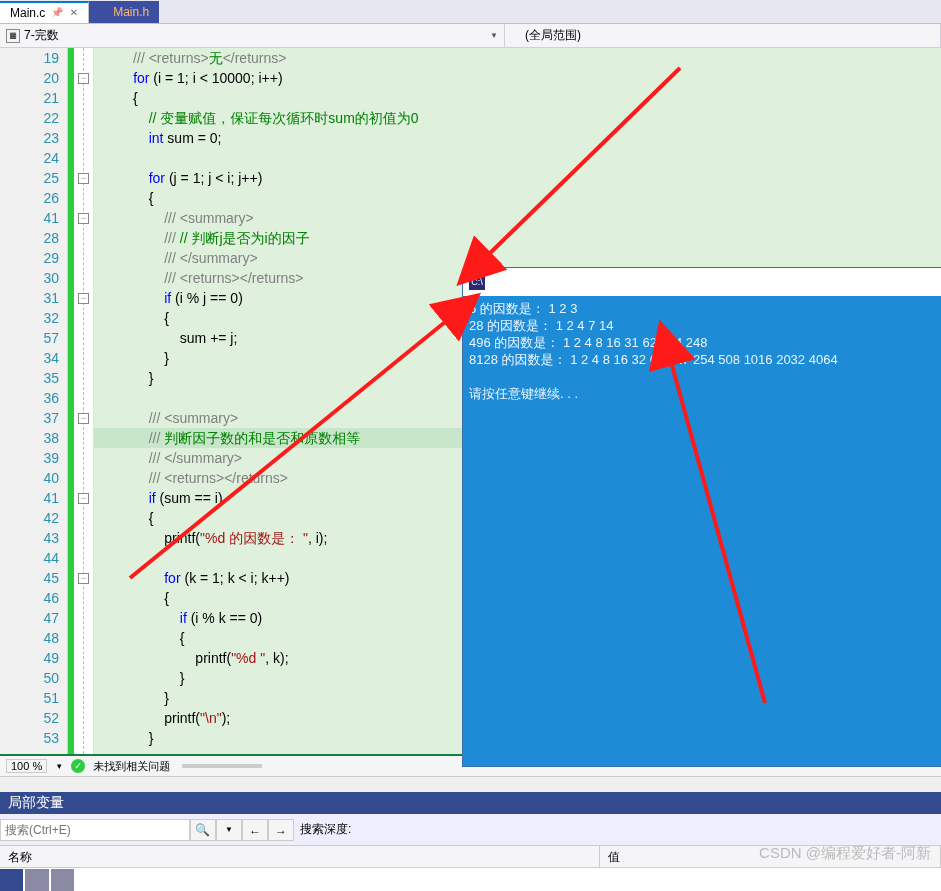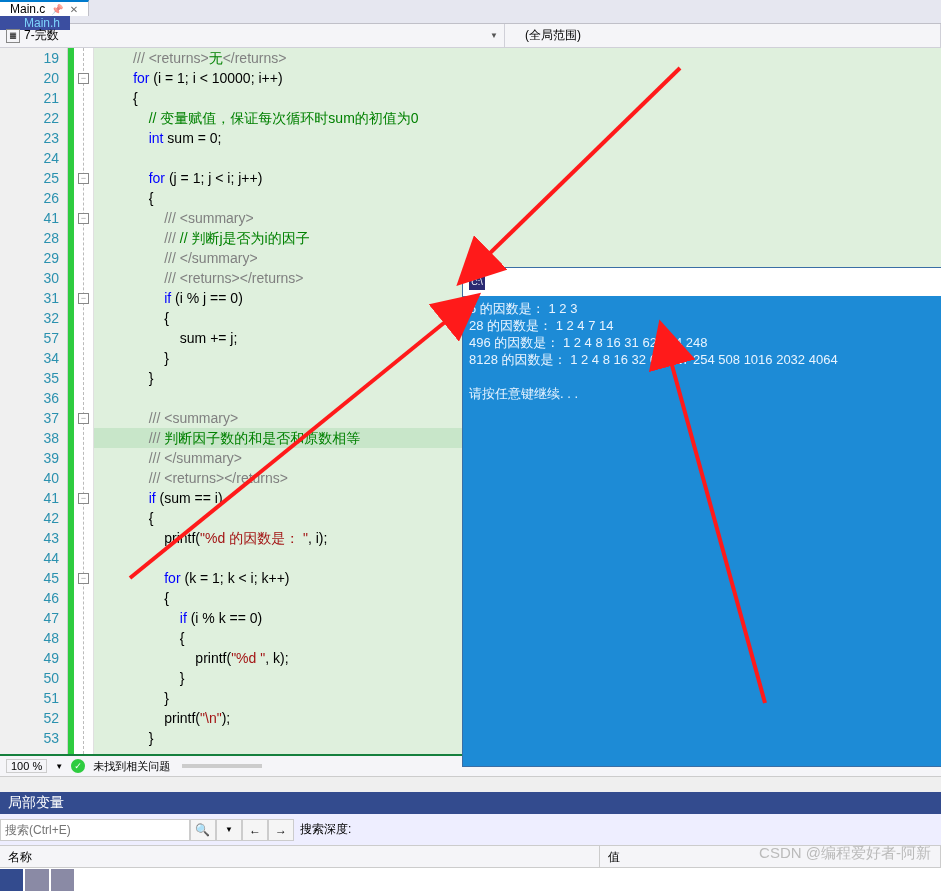--- a/index.html
+++ b/index.html
@@ -1,22 +1,22 @@
 <!DOCTYPE html>
 <html><head>
 <meta charset="utf-8">
 <style>
 * { margin: 0; padding: 0; box-sizing: border-box; font-family: "Segoe UI", Tahoma, sans-serif; }
 body { width: 941px; height: 891px; background: #fff; overflow: hidden; font-size: 12px; position: relative; }
 
 
-.tabs-bar { height: 24px; background: #e6e7f0; display: flex; align-items: flex-start; border-bottom: 1px solid #c0c0c8; flex-direction: column; }
+.tabs-bar { height: 24px; background: #e6e7f0; display: flex; align-items: center; border-bottom: 1px solid #c0c0c8; }
 .tab { height: 22px; padding: 0 10px; display: flex; align-items: center; gap: 6px; font-size: 12px; cursor: pointer; }
 .tab.active { background: #fff; border-top: 2px solid #007acc; border-right: 1px solid #c0c0c8; }
-.tab.inactive { background: #3b4ea0; color: #7dd3fc; padding-left: 24px; }
+.tab.inactive { background: #3b4ea0; color: #fdba74; padding-left: 24px; }
 .pin-icon, .close-icon { font-size: 10px; opacity: 0.6; }
 
 
 .dropdown-bar { height: 24px; background: #f5f5f8; display: flex; border-bottom: 1px solid #d0d0d8; }
 .dd { display: flex; align-items: center; padding: 0 6px; border-right: 1px solid #d0d0d8; font-size: 12px; gap: 4px; }
 .dd:first-child { width: 505px; justify-content: space-between; }
 .dd .icon-box { width: 14px; height: 14px; border: 1px solid #888; display: inline-flex; align-items: center; justify-content: center; font-size: 8px; }
 .dd-arrow { font-size: 8px; color: #555; }
 
 

